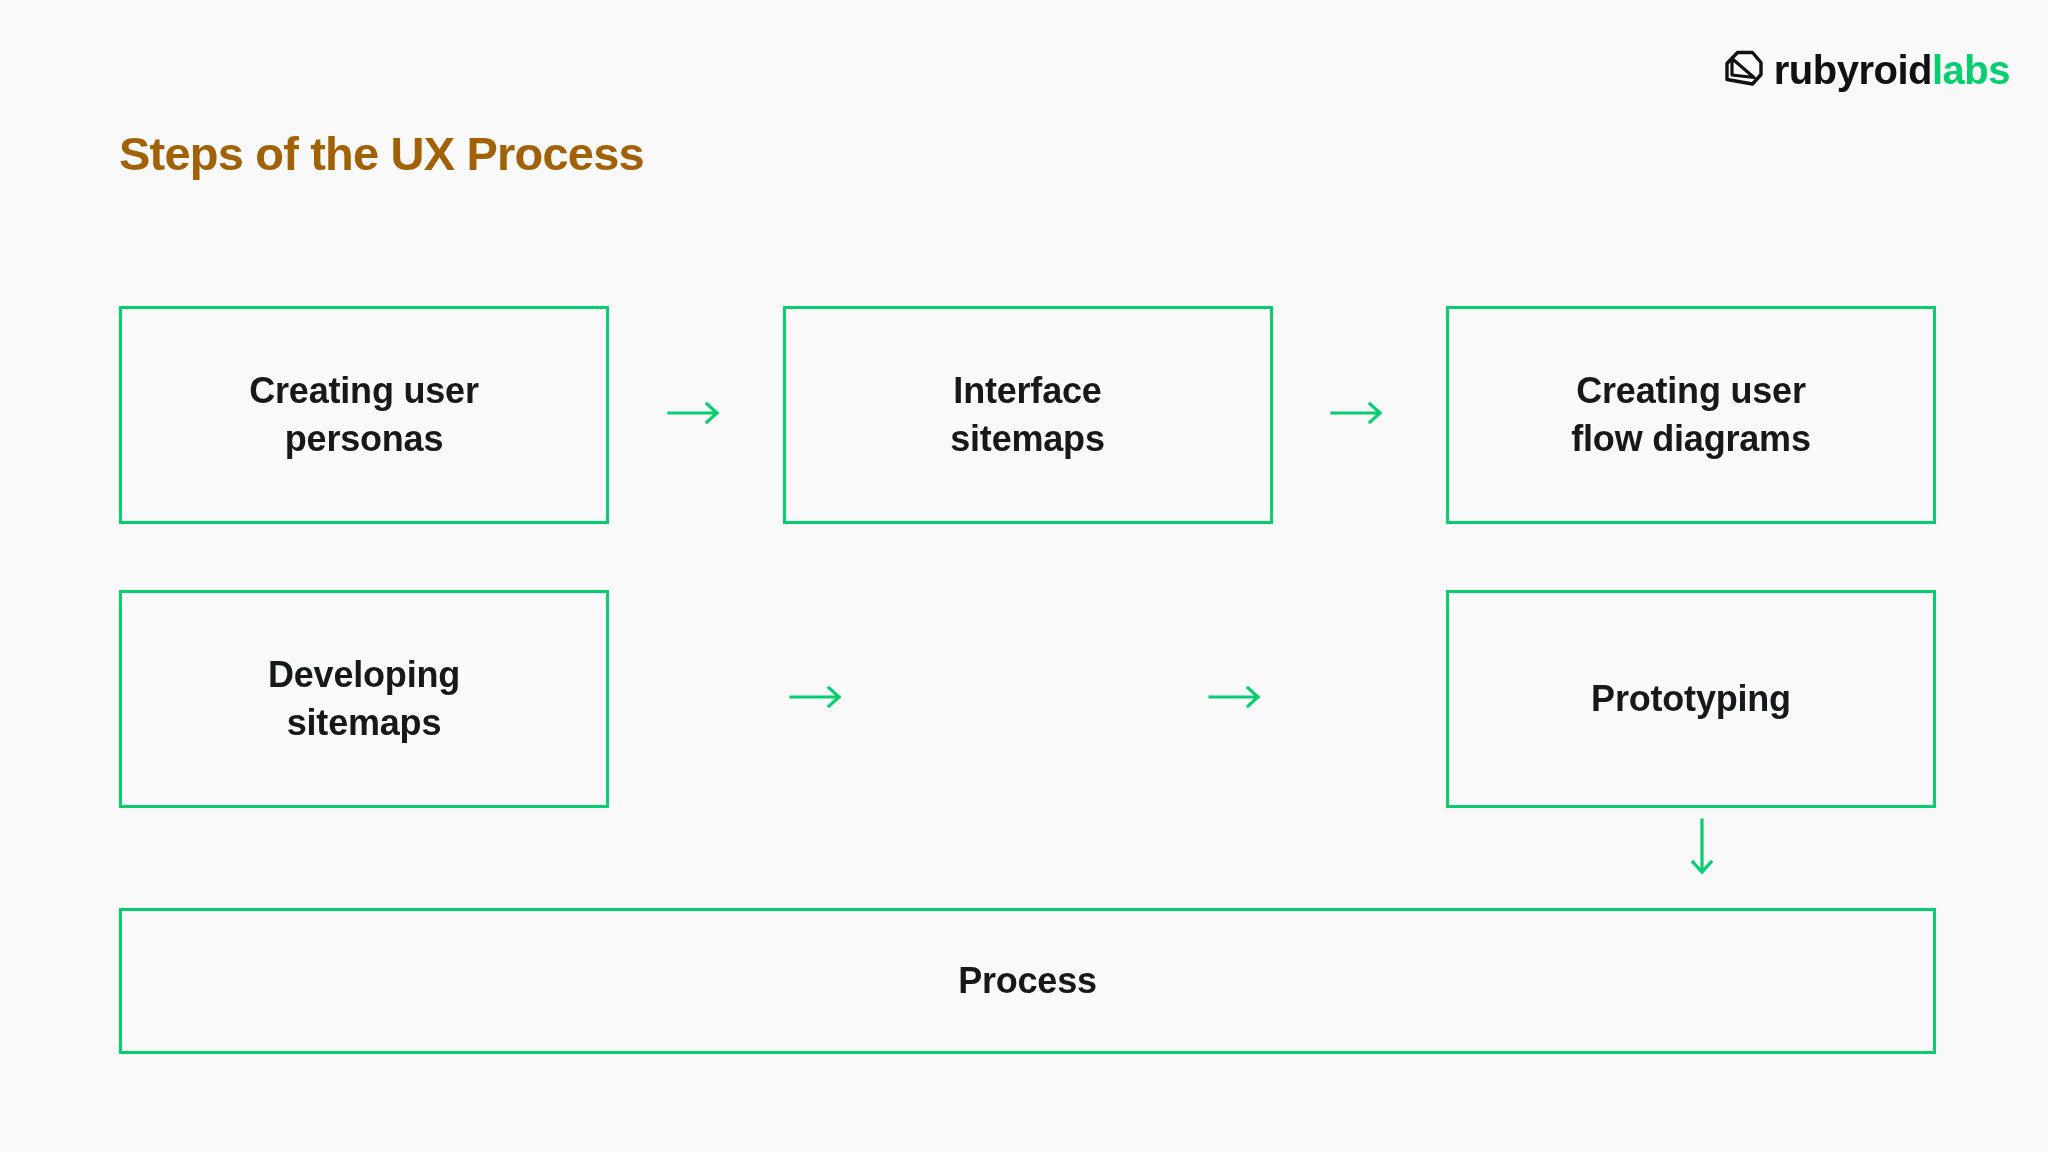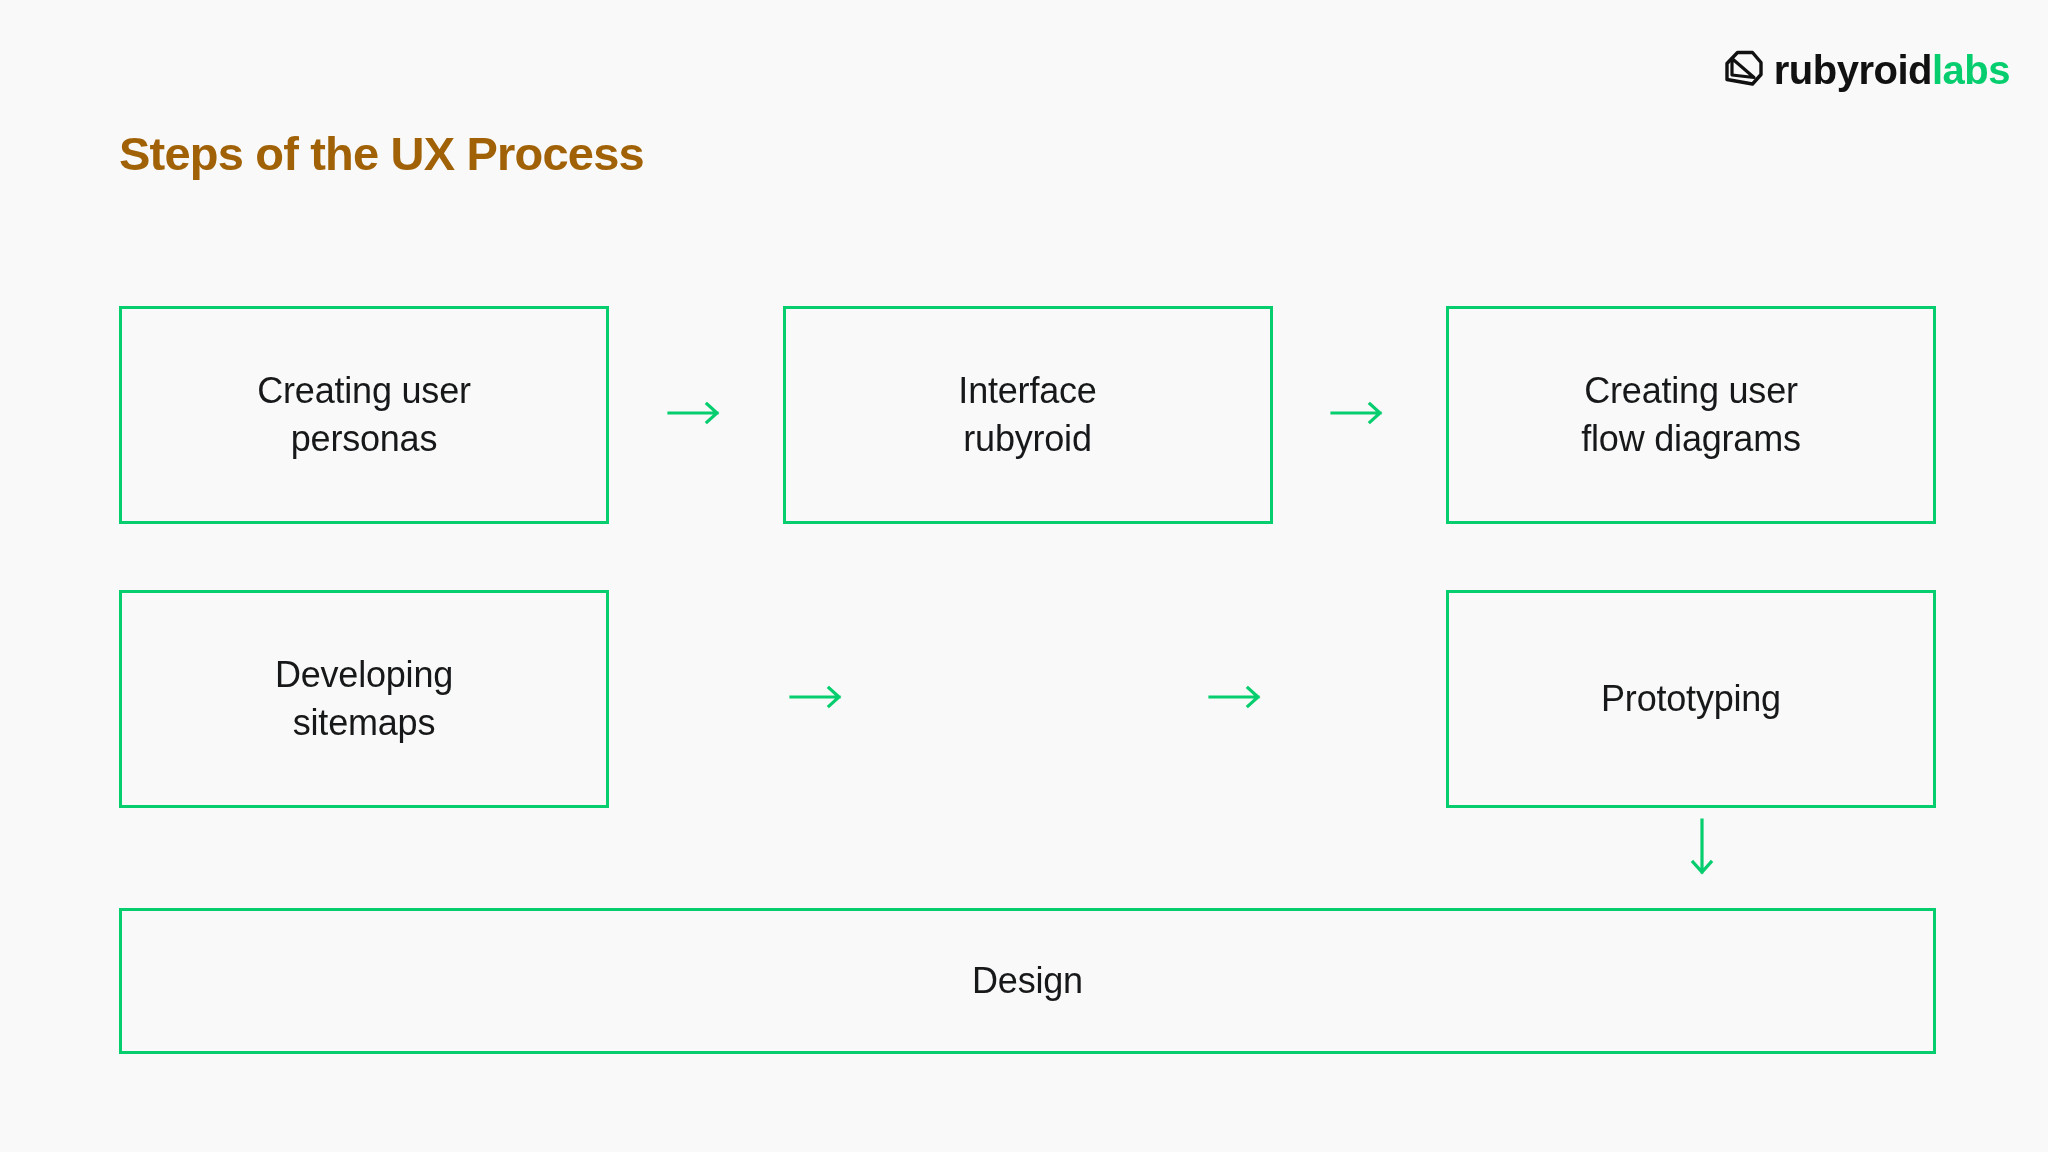--- a/index.html
+++ b/index.html
@@ -33,21 +33,21 @@
 
   .node {
     border:3px solid #06ce6e;
     background:#f8f9f8;
     height:218px;
     display:flex; align-items:center; justify-content:center;
     text-align:center;
     padding:8px 18px;
   }
   .node-label {
-    font-size:36px; color:#16181a; line-height:1.33; font-weight:400;
+    font-size:36px; color:#16181a; line-height:1.33; font-weight:700;
     letter-spacing:-0.2px; white-space:pre-line;
   }
   .col { width:490px; flex:0 0 490px; }
 
   .arrow-gap { flex:1 1 auto; display:flex; align-items:center; justify-content:center; }
   .arrow-right { display:block; }
 
   
   .down-wrap {
     position:absolute; left:119px; top:590px; width:1817px; height:0;
@@ -93,21 +93,21 @@
       </div>
       <div class="arrow-gap">
         <span class="arrow-right">
           <svg width="58" height="26" viewBox="0 0 58 26" aria-hidden="true">
             <path d="M2 13 H50 M40 4 L50 13 L40 22" fill="none" stroke="#06ce6e" stroke-width="3.2" stroke-linecap="square" stroke-linejoin="miter"></path>
           </svg>
         </span>
       </div>
       <div class="node col">
         <span class="node-label">Interface
-rubyroid</span>
+sitemaps</span>
       </div>
       <div class="arrow-gap">
         <span class="arrow-right">
           <svg width="58" height="26" viewBox="0 0 58 26" aria-hidden="true">
             <path d="M2 13 H50 M40 4 L50 13 L40 22" fill="none" stroke="#06ce6e" stroke-width="3.2" stroke-linecap="square" stroke-linejoin="miter"></path>
           </svg>
         </span>
       </div>
       <div class="node col">
         <span class="node-label">Creating user
@@ -142,16 +142,16 @@
 
   <div class="down-wrap">
     <span class="arrow-down">
       <svg width="26" height="62" viewBox="0 0 26 62" aria-hidden="true">
         <path d="M13 2 V54 M4 44 L13 54 L22 44" fill="none" stroke="#06ce6e" stroke-width="3.2" stroke-linecap="square" stroke-linejoin="miter"></path>
       </svg>
     </span>
   </div>
 
   <div class="final">
-    <span class="node-label">Design</span>
+    <span class="node-label">Process</span>
   </div>
 
 </div>
 
 </body></html>

